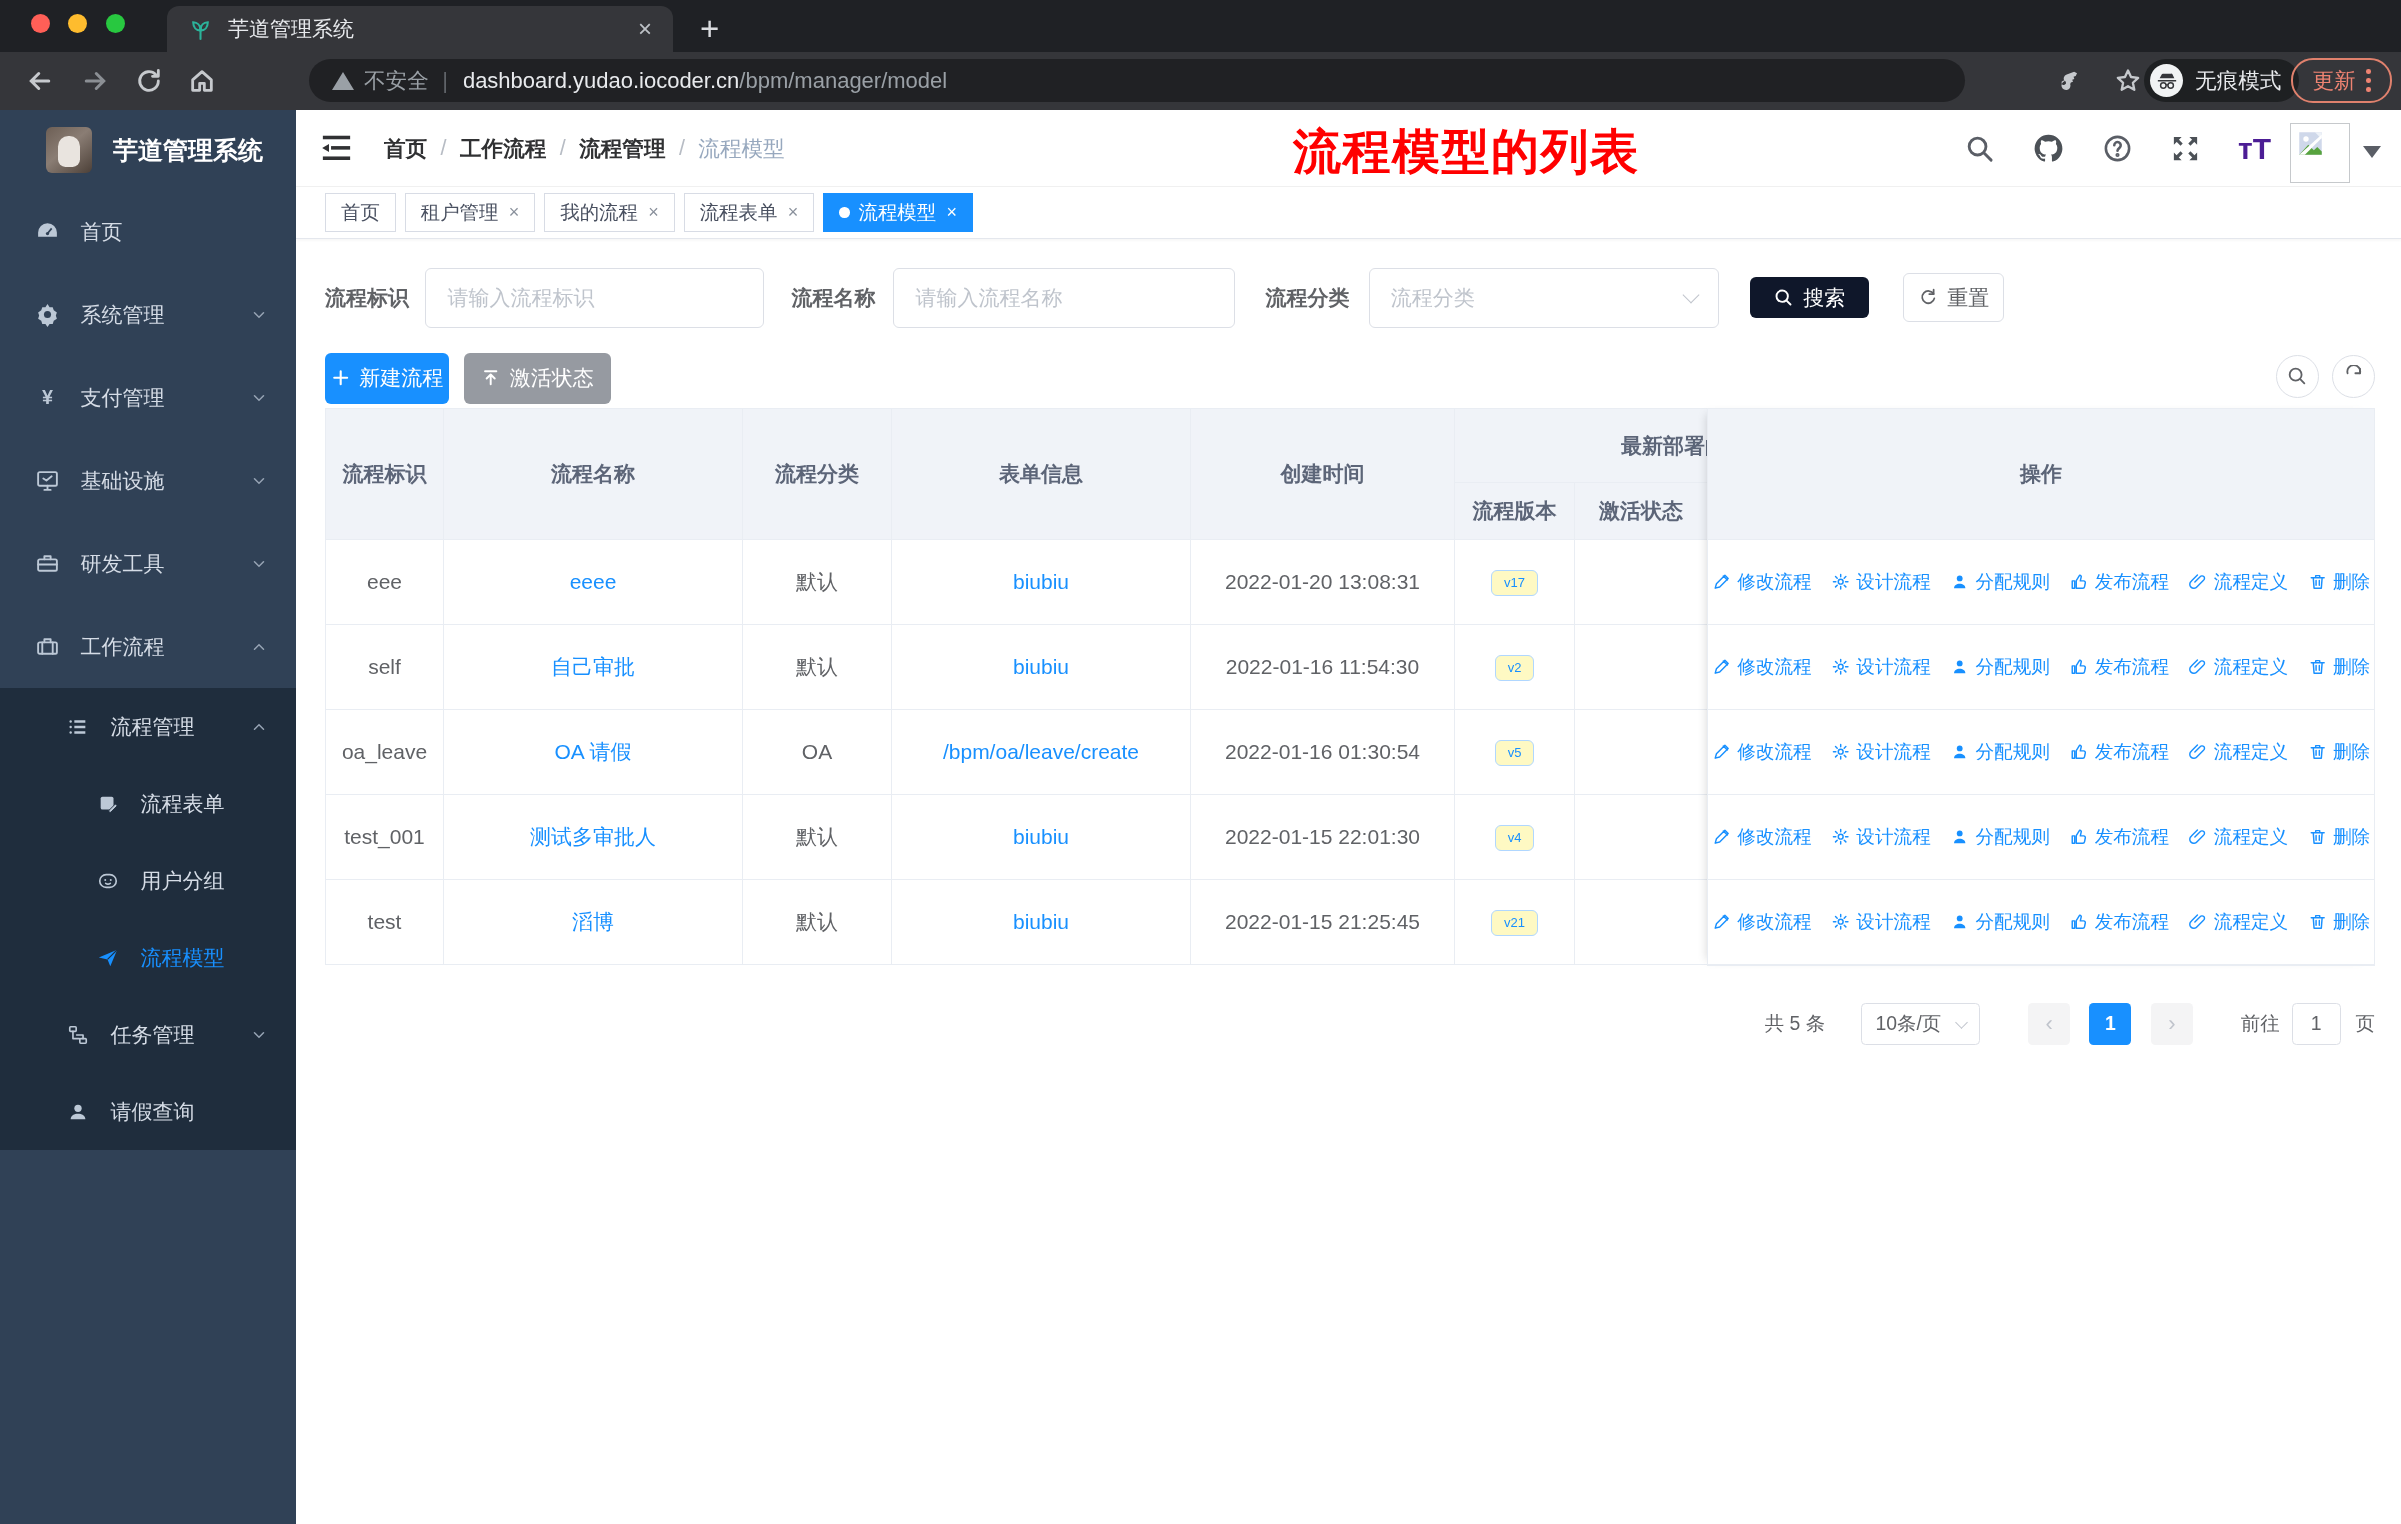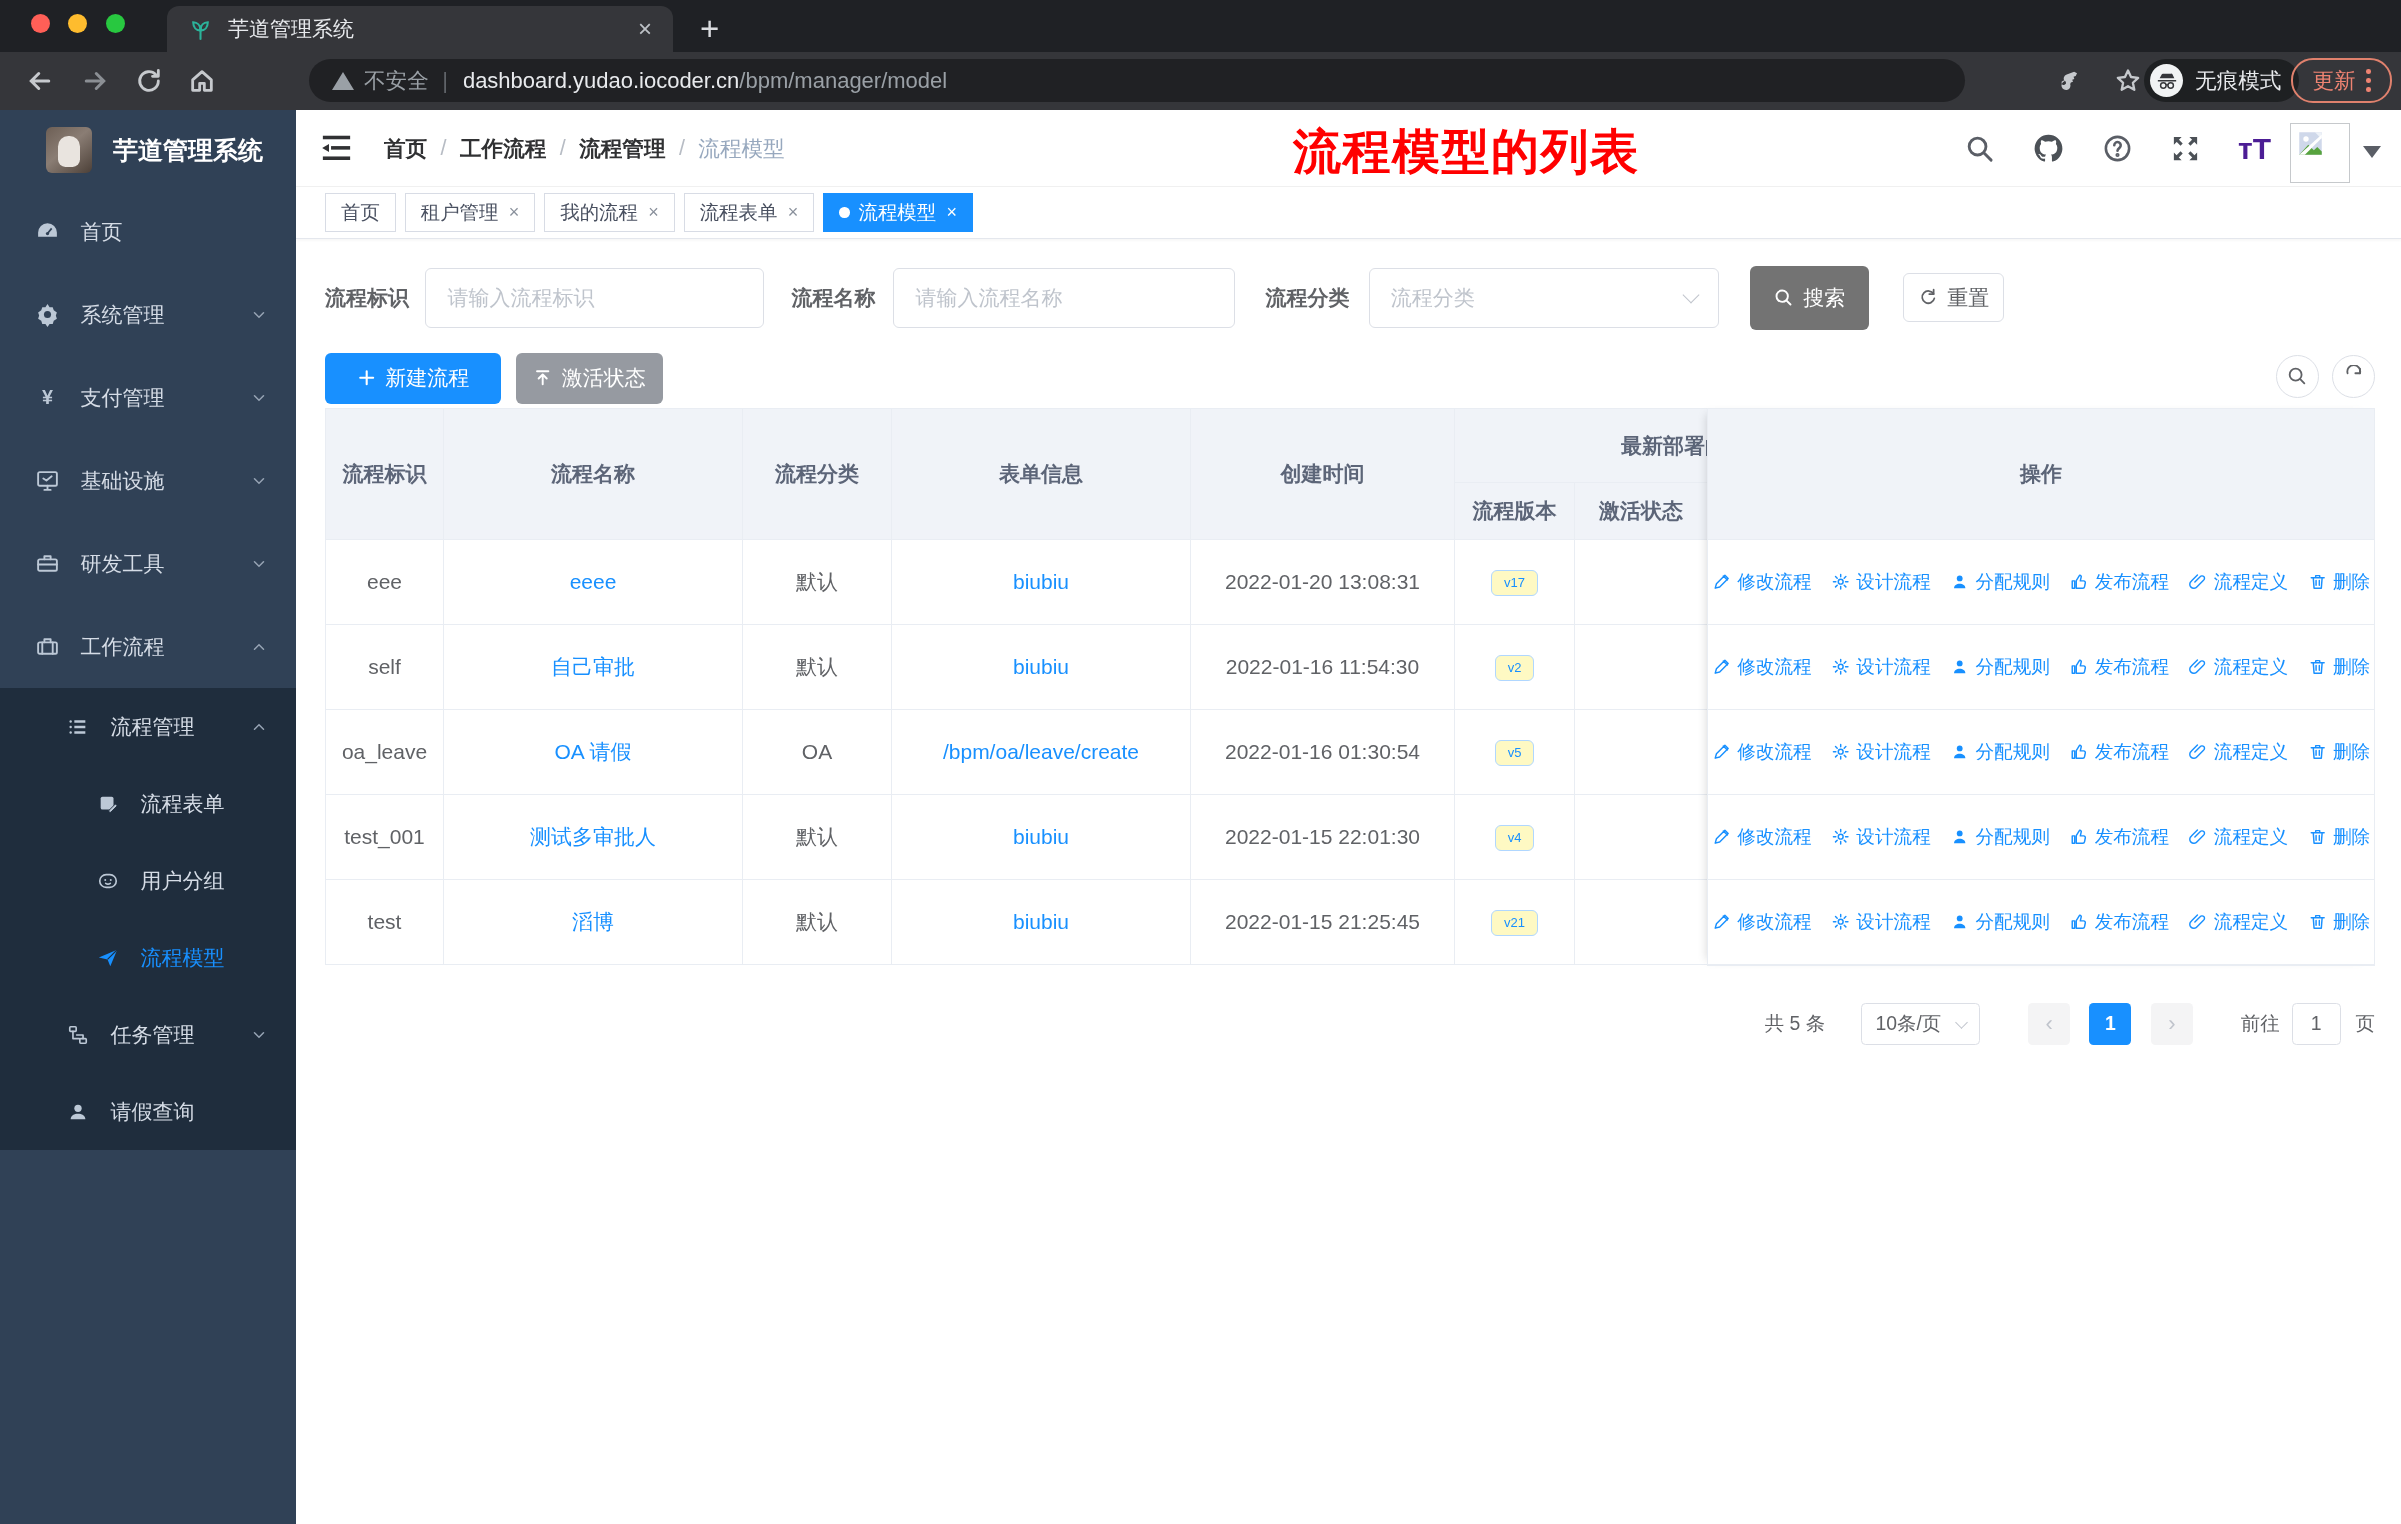--- a/index.html
+++ b/index.html
@@ -71,24 +71,24 @@
   
   .content { padding:28px 27px 0 29px; }
   .filters { display:flex; align-items:center; height:61px; }
   .flabel { font-size:21px; color:#606266; font-weight:bold; white-space:nowrap; }
   .finput { height:60px; border:0.7px solid #dcdfe6; border-radius:6px; background:#fff; display:flex; align-items:center; padding:0 21px; color:#bfc4cc; font-size:21px; position:relative; }
   .finput input { border:none; outline:none; width:100%; font-size:21px; color:#606266; background:transparent; font-family:inherit; }
   .finput input::placeholder { color:#bfc4cc; }
   .fselect { justify-content:space-between; color:#bfc4cc; cursor:pointer; }
   .selchev { width:12px; height:12px; border-right:1.5px solid #c0c4cc; border-bottom:1.5px solid #c0c4cc; transform:rotate(45deg); margin-top:-6px; }
   .btn { display:inline-flex; align-items:center; justify-content:center; gap:9px; border-radius:6px; font-size:21px; cursor:pointer; border:0.7px solid transparent; white-space:nowrap; }
-  .btn-search { width:119px; height:64px; background:#737373; color:#fff; margin-left:31px; }
+  .btn-search { width:119px; height:41px; background:#0f172a; color:#fff; margin-left:31px; }
   .btn-reset { width:101px; height:49px; background:#fff; border-color:#dcdfe6; color:#606266; margin-left:34px; }
   .btnrow { display:flex; align-items:center; margin-top:24.6px; height:51px; position:relative; }
-  .btn-create { width:176px; height:51px; background:#1890ff; color:#fff; }
+  .btn-create { width:124px; height:51px; background:#1890ff; color:#fff; }
   .btn-import { width:147px; height:51px; background:#969aa1; color:#fff; margin-left:15px; }
   .circbtns { position:absolute; right:0; top:2.2px; display:flex; gap:13.4px; }
   .circ { width:43px; height:43px; border-radius:50%; border:0.7px solid #dcdfe6; background:#fff; display:flex; align-items:center; justify-content:center; color:#606266; cursor:pointer; }
 
   
   .tablewrap { position:relative; margin-top:4.5px; width:2050px; }
   table { border-collapse:collapse; table-layout:fixed; width:1382px; }
   th,td { border:0.7px solid #e9edf3; text-align:center; }
   thead th { background:#f0f3f8; color:#5c6578; font-size:21px; font-weight:bold; }
   .hr1 th { height:74px; }

